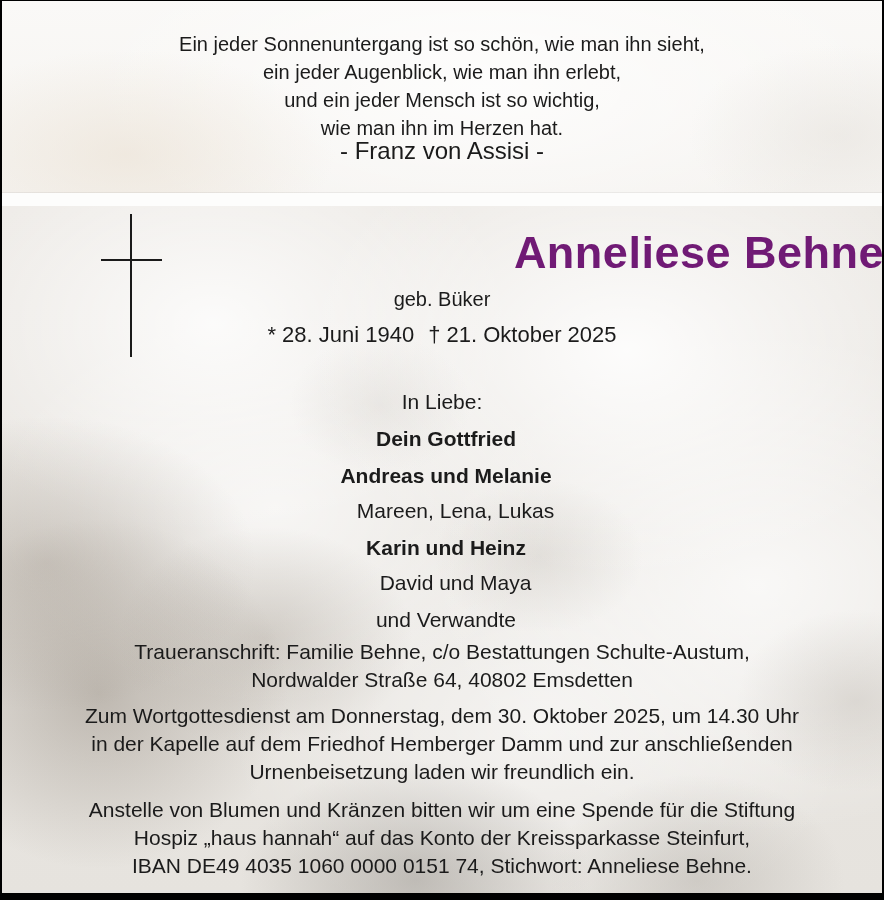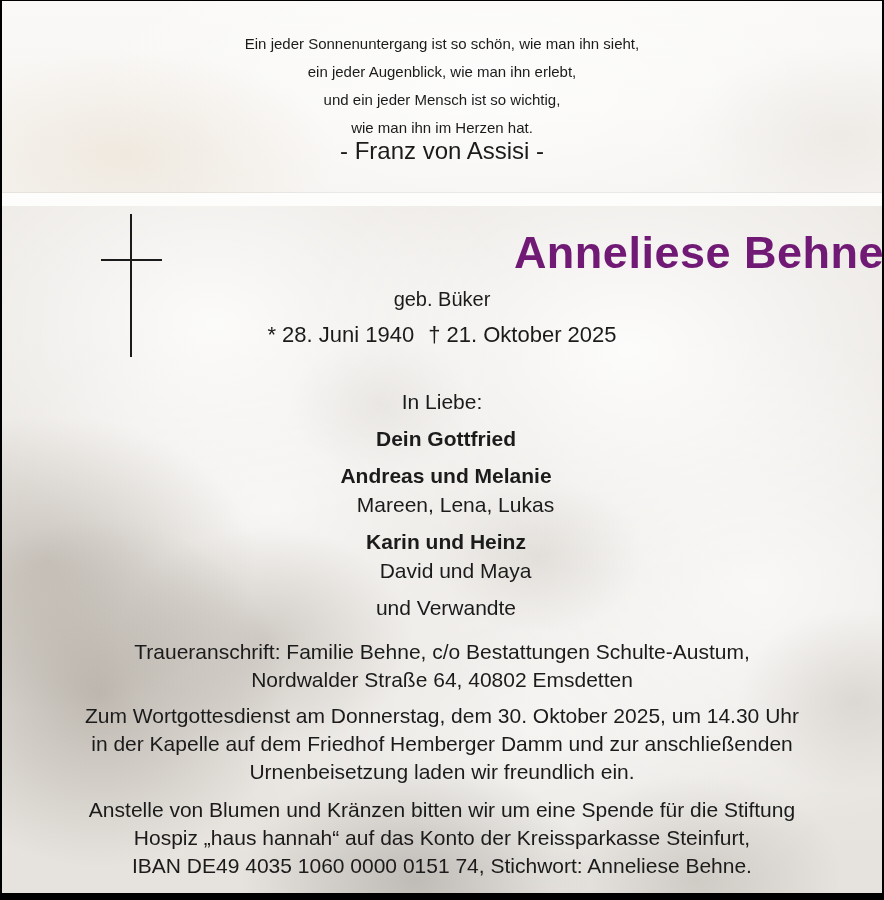--- a/index.html
+++ b/index.html
@@ -57,31 +57,31 @@
   .frame-bottom { position: absolute; left: 0; bottom: 0; width: 884px; height: 7px; background: #000; }
 
   
   .cross-v { position: absolute; left: 130px; top: 214px; width: 2px; height: 143px; background: #1a1a1a; }
   .cross-h { position: absolute; left: 101px; top: 259px; width: 61px; height: 2px; background: #1a1a1a; }
 
   
   .center-block { position: absolute; left: 0; right: 0; text-align: center; }
   .line { white-space: nowrap; }
 
-  .quote { top: 30px; font-size: 15px; line-height: 28px; }
+  .quote { top: 30px; font-size: 20px; line-height: 28px; }
   .attribution { top: 138px; font-size: 24px; line-height: 26px; }
 
   .name { top: 226px; font-size: 45px; line-height: 54px; letter-spacing: 0.5px; font-weight: 700; color: #701a75; text-align: right; }
   .maiden { top: 287px; font-size: 20px; line-height: 24px; }
   .dates { top: 321px; font-size: 22px; line-height: 27px;
            display: flex; justify-content: center; gap: 14px; }
 
   .family { top: 389px; font-size: 21px; line-height: 26px; }
   .family .fam-line.gap-lg { margin-top: 11px; padding-left: 8px; }
-  .family .fam-line.gap-sm { margin-top: 3px; padding-left: 27px; }
+  .family .fam-line.gap-sm { margin-top: 9px; padding-left: 27px; }
   .bold { font-weight: 700; }
 
   .address  { top: 638px; font-size: 21px; line-height: 28px; }
   .service  { top: 702px; font-size: 21px; line-height: 28px; }
   .donation { top: 796px; font-size: 21px; line-height: 28px; }
 </style>
 </head>
 <body>
 
 <div class="page">

